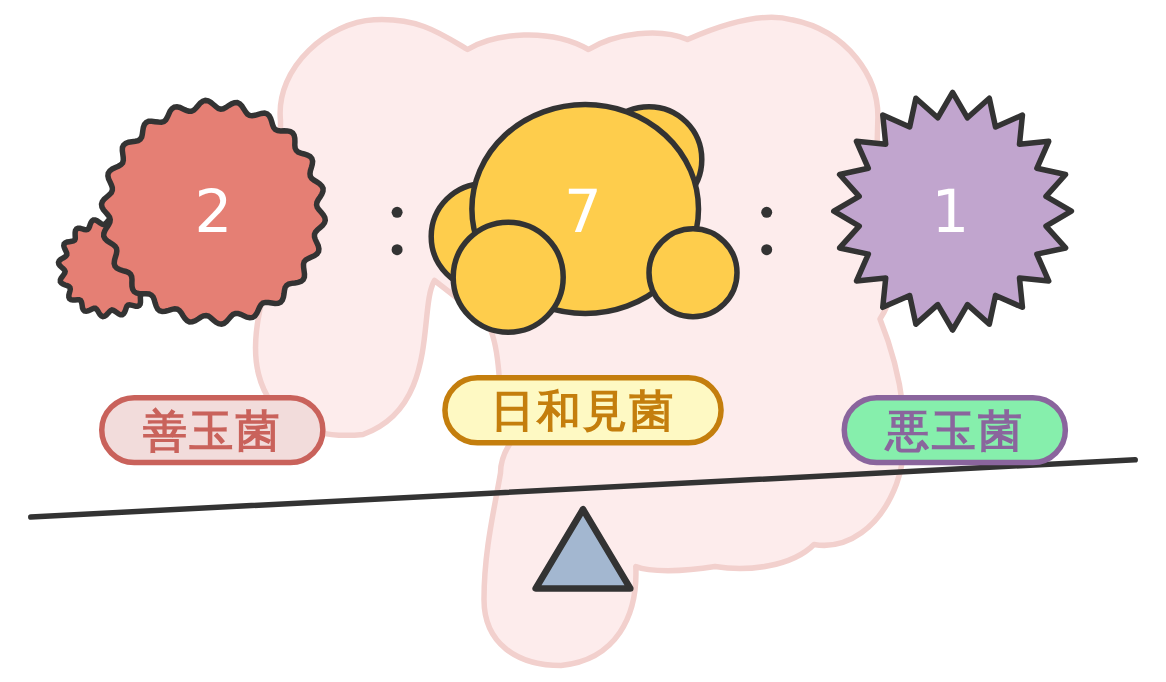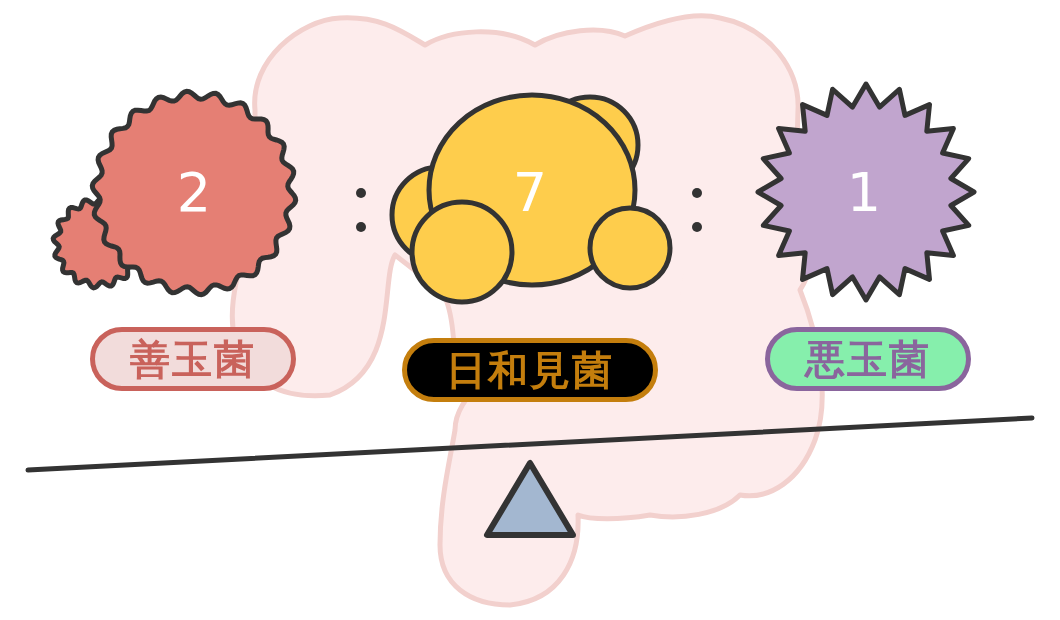--- a/index.html
+++ b/index.html
@@ -1,19 +1,19 @@
 <!DOCTYPE html>
 <html><head>
 <meta charset="utf-8">
 <style>
   html, body { margin:0; padding:0; background:#ffffff; }
   body { width:1060px; height:620px; position:relative; overflow:hidden; font-family:"DejaVu Sans", sans-serif; }
   #scene { position:absolute; left:0; top:0; width:1060px; height:620px; }
   .num { position:absolute; color:#ffffff; font-family:"DejaVu Sans", sans-serif; font-size:54px; font-weight:400; text-align:center; line-height:1; }
-  .pill { position:absolute; height:64px; border-radius:34px; border-width:5px; border-style:solid; box-sizing:border-box; display:flex; align-items:center; justify-content:center; font-family:Liberation Sans, sans-serif; font-size:40px; letter-spacing:2px; font-weight:700; }
+  .pill { position:absolute; height:64px; border-radius:34px; border-width:5px; border-style:solid; box-sizing:border-box; display:flex; align-items:center; justify-content:center; font-family:Liberation Sans, sans-serif; font-size:40px; letter-spacing:2px; font-weight:700;margin-top:32px; }
   .colon { position:absolute; width:10px; }
   .colon i { display:block; width:10px; height:10px; border-radius:50%; background:#333333; margin-bottom:24px; }
 </style>
 </head>
 <body>
 
 <svg id="scene" width="1060" height="620" viewBox="0 0 1060 620" xmlns="http://www.w3.org/2000/svg">
 
   <g>
     <path d="M255,110
@@ -72,14 +72,14 @@
 <div class="colon" style="left:356px; top:188px;">
     <i></i>
     <i></i>
   </div>
 <div class="colon" style="left:692px; top:188px;">
     <i></i>
     <i></i>
   </div>
 
 <div class="pill" style="left:90px; top:327px; width:206px; background:#F2DCDB; border-color:#C9625B; color:#C9625B;">善玉菌</div>
-<div class="pill" style="left:402px; top:338px; width:256px; background:#000000; border-color:#C47E0D; color:#C47E0D;">日和見菌</div>
+<div class="pill" style="left:402px; top:309px; width:256px; background:#fef9c3; border-color:#C47E0D; color:#C47E0D;">日和見菌</div>
 <div class="pill" style="left:765px; top:327px; width:206px; background:#86efac; border-color:#8A659D; color:#8A659D;">悪玉菌</div>
 
 </body></html>

